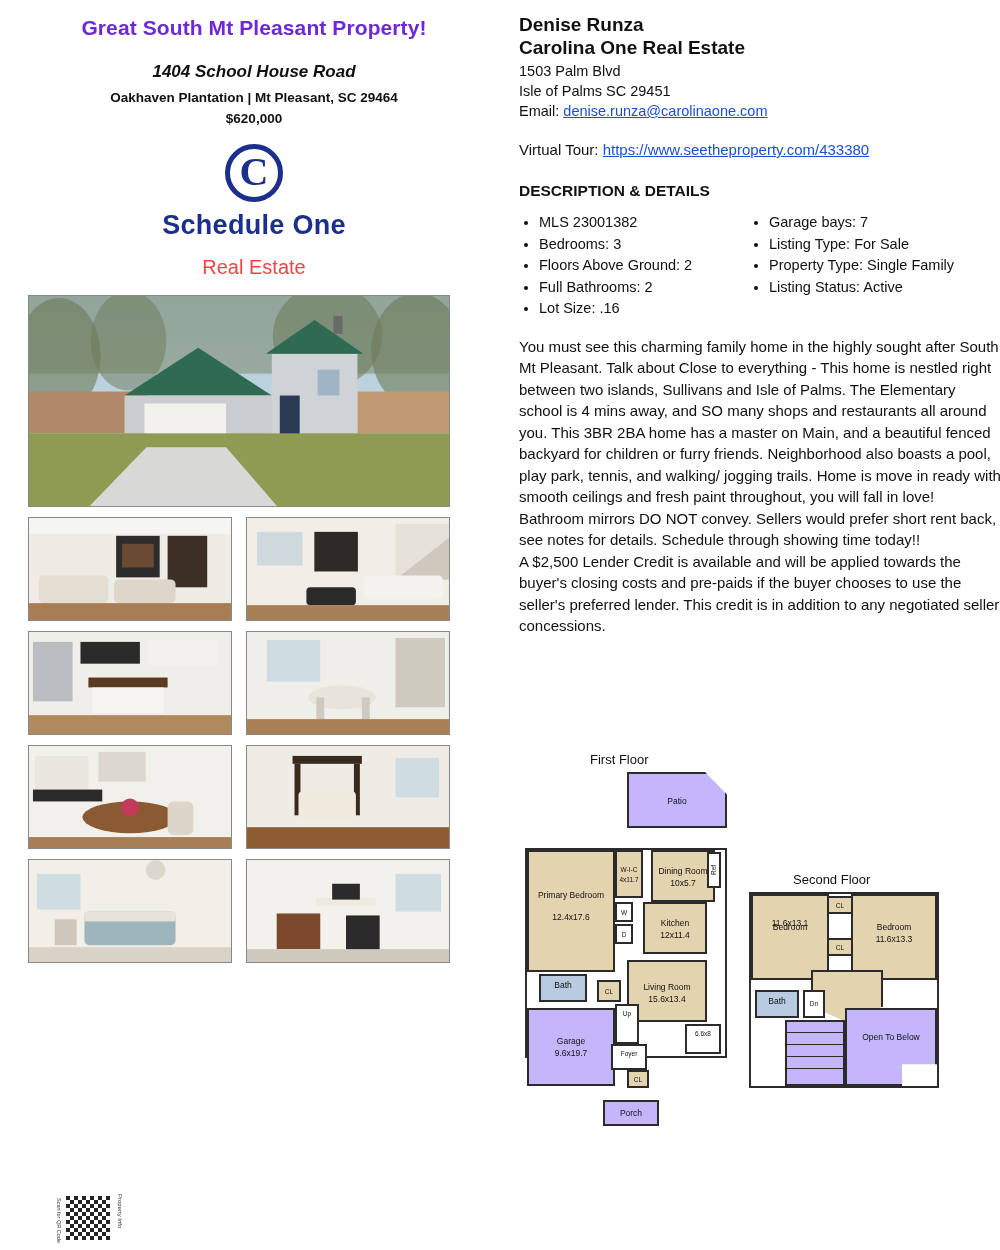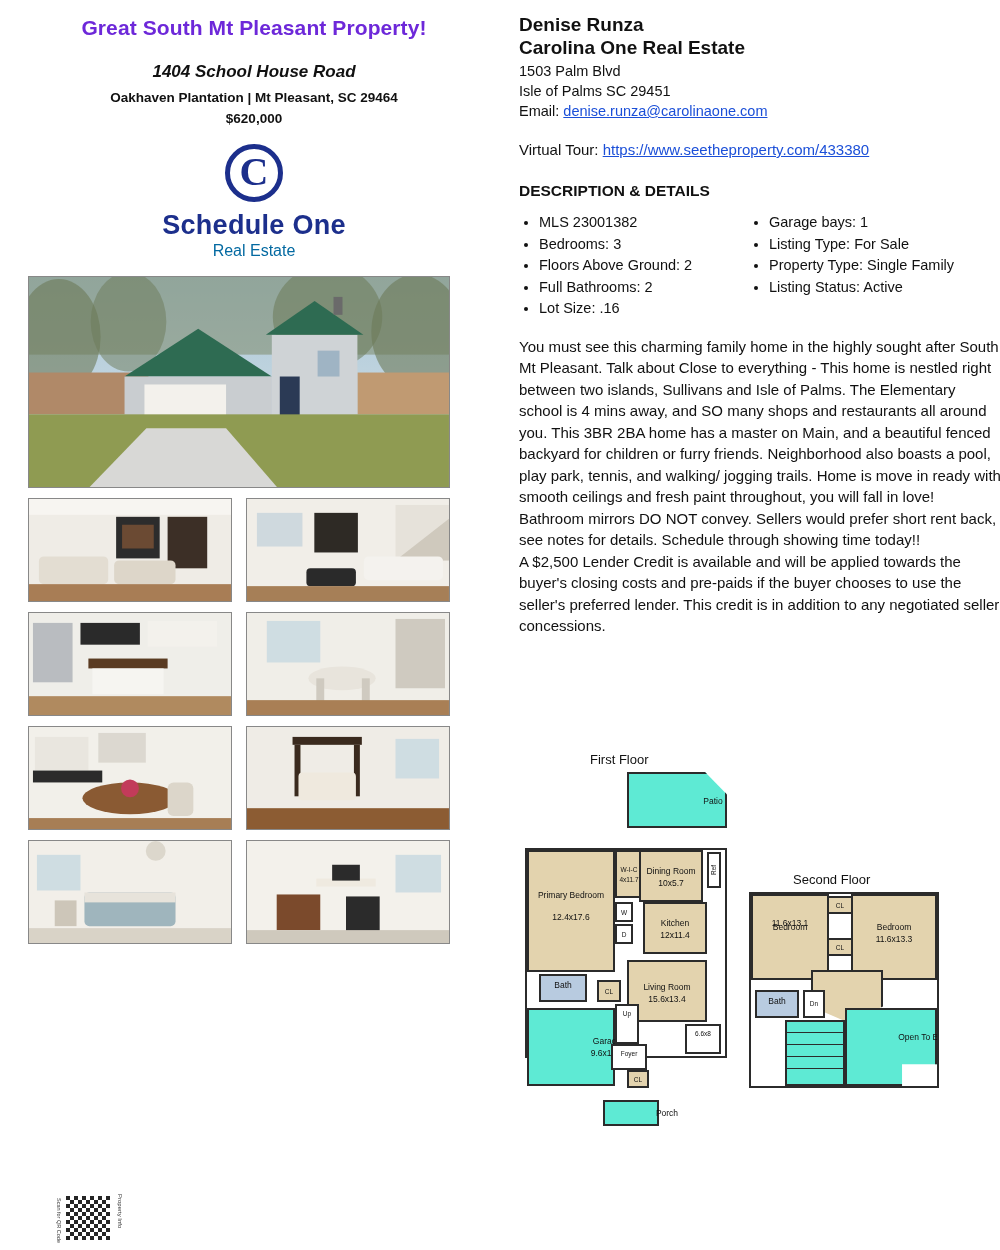--- a/index.html
+++ b/index.html
@@ -67,23 +67,23 @@
     line-height: 1;
   }
   .logo-name {
     margin-top: 8px;
     font-size: 27px;
     color: #1c2f8c;
     font-weight: bold;
     letter-spacing: .3px;
   }
   .logo-sub {
-    font-size: 16px;
-    color: #0369a1;
-    margin-top: 1px;
+    font-size: 20px;
+    color: #ef4444;
+    margin-top: 15px;
   }
 
   
   .hero {
     margin-top: 16px;
     width: 422px; height: 212px;
     border: 1px solid #888;
     overflow: hidden;
     position: relative;
     background: #bcd2e0;
@@ -153,21 +153,21 @@
   .desc p { margin: 0; }
 
   
   .fp { position: absolute; left: 515px; top: 752px; width: 470px; height: 420px; }
   .fp-label { position: absolute; font-size: 13px; color: #111; }
   .rm {
     position: absolute;
     border: 2px solid #2b2b2b;
     background: #e3d3ae;
   }
-  .rm.gray { background: #5eead4; padding-left: 36px; }
+  .rm.gray { background: #c4b5fd; }
   .rm.white { background: #ffffff; }
   .rmtxt {
     position: absolute;
     font-size: 8.5px;
     text-align: center;
     line-height: 10px;
     color: #111;
     width: 100%;
   }
   .tiny { font-size: 6.5px; line-height: 8px; }
@@ -356,21 +356,21 @@
 
     <div class="details">
       <ul>
         <li>MLS 23001382</li>
         <li>Bedrooms: 3</li>
         <li>Floors Above Ground: 2</li>
         <li>Full Bathrooms: 2</li>
         <li>Lot Size: .16</li>
       </ul>
       <ul>
-        <li>Garage bays: 1</li>
+        <li>Garage bays: 7</li>
         <li>Listing Type: For Sale</li>
         <li>Property Type: Single Family</li>
         <li>Listing Status: Active</li>
       </ul>
     </div>
 
     <div class="desc">
       <p>You must see this charming family home in the highly sought after South Mt Pleasant. Talk about Close to everything - This home is nestled right between two islands, Sullivans and Isle of Palms. The Elementary school is 4 mins away, and SO many shops and restaurants all around you. This 3BR 2BA home has a master on Main, and a beautiful fenced backyard for children or furry friends. Neighborhood also boasts a pool, play park, tennis, and walking/ jogging trails. Home is move in ready with smooth ceilings and fresh paint throughout, you will fall in love! Bathroom mirrors DO NOT convey. Sellers would prefer short rent back, see notes for details. Schedule through showing time today!!</p>
       <p>A $2,500 Lender Credit is available and will be applied towards the buyer's closing costs and pre-paids if the buyer chooses to use the seller's preferred lender. This credit is in addition to any negotiated seller concessions.</p>
     </div>
@@ -390,21 +390,21 @@
     <div class="rm" style="left:12px; top:98px; width:88px; height:122px;">
       <div class="rmtxt" style="top:38px;">Primary Bedroom</div>
       <div class="rmtxt" style="top:60px;">12.4x17.6</div>
     </div>
 
     <div class="rm" style="left:100px; top:98px; width:28px; height:48px;">
       <div class="rmtxt tiny" style="top:14px;">W-I-C</div>
       <div class="rmtxt tiny" style="top:24px;">4x11.7</div>
     </div>
 
-    <div class="rm" style="left:124px; top:98px; width:64px; height:52px;">
+    <div class="rm" style="left:136px; top:98px; width:64px; height:52px;">
       <div class="rmtxt" style="top:14px;">Dining Room</div>
       <div class="rmtxt" style="top:26px;">10x5.7</div>
     </div>
 
     <div class="rm white" style="left:192px; top:100px; width:14px; height:36px;">
       <div class="rmtxt tiny" style="top:12px; transform:rotate(-90deg);">Ref</div>
     </div>
 
     <div class="rm" style="left:128px; top:150px; width:64px; height:52px;">
       <div class="rmtxt" style="top:14px;">Kitchen</div>

